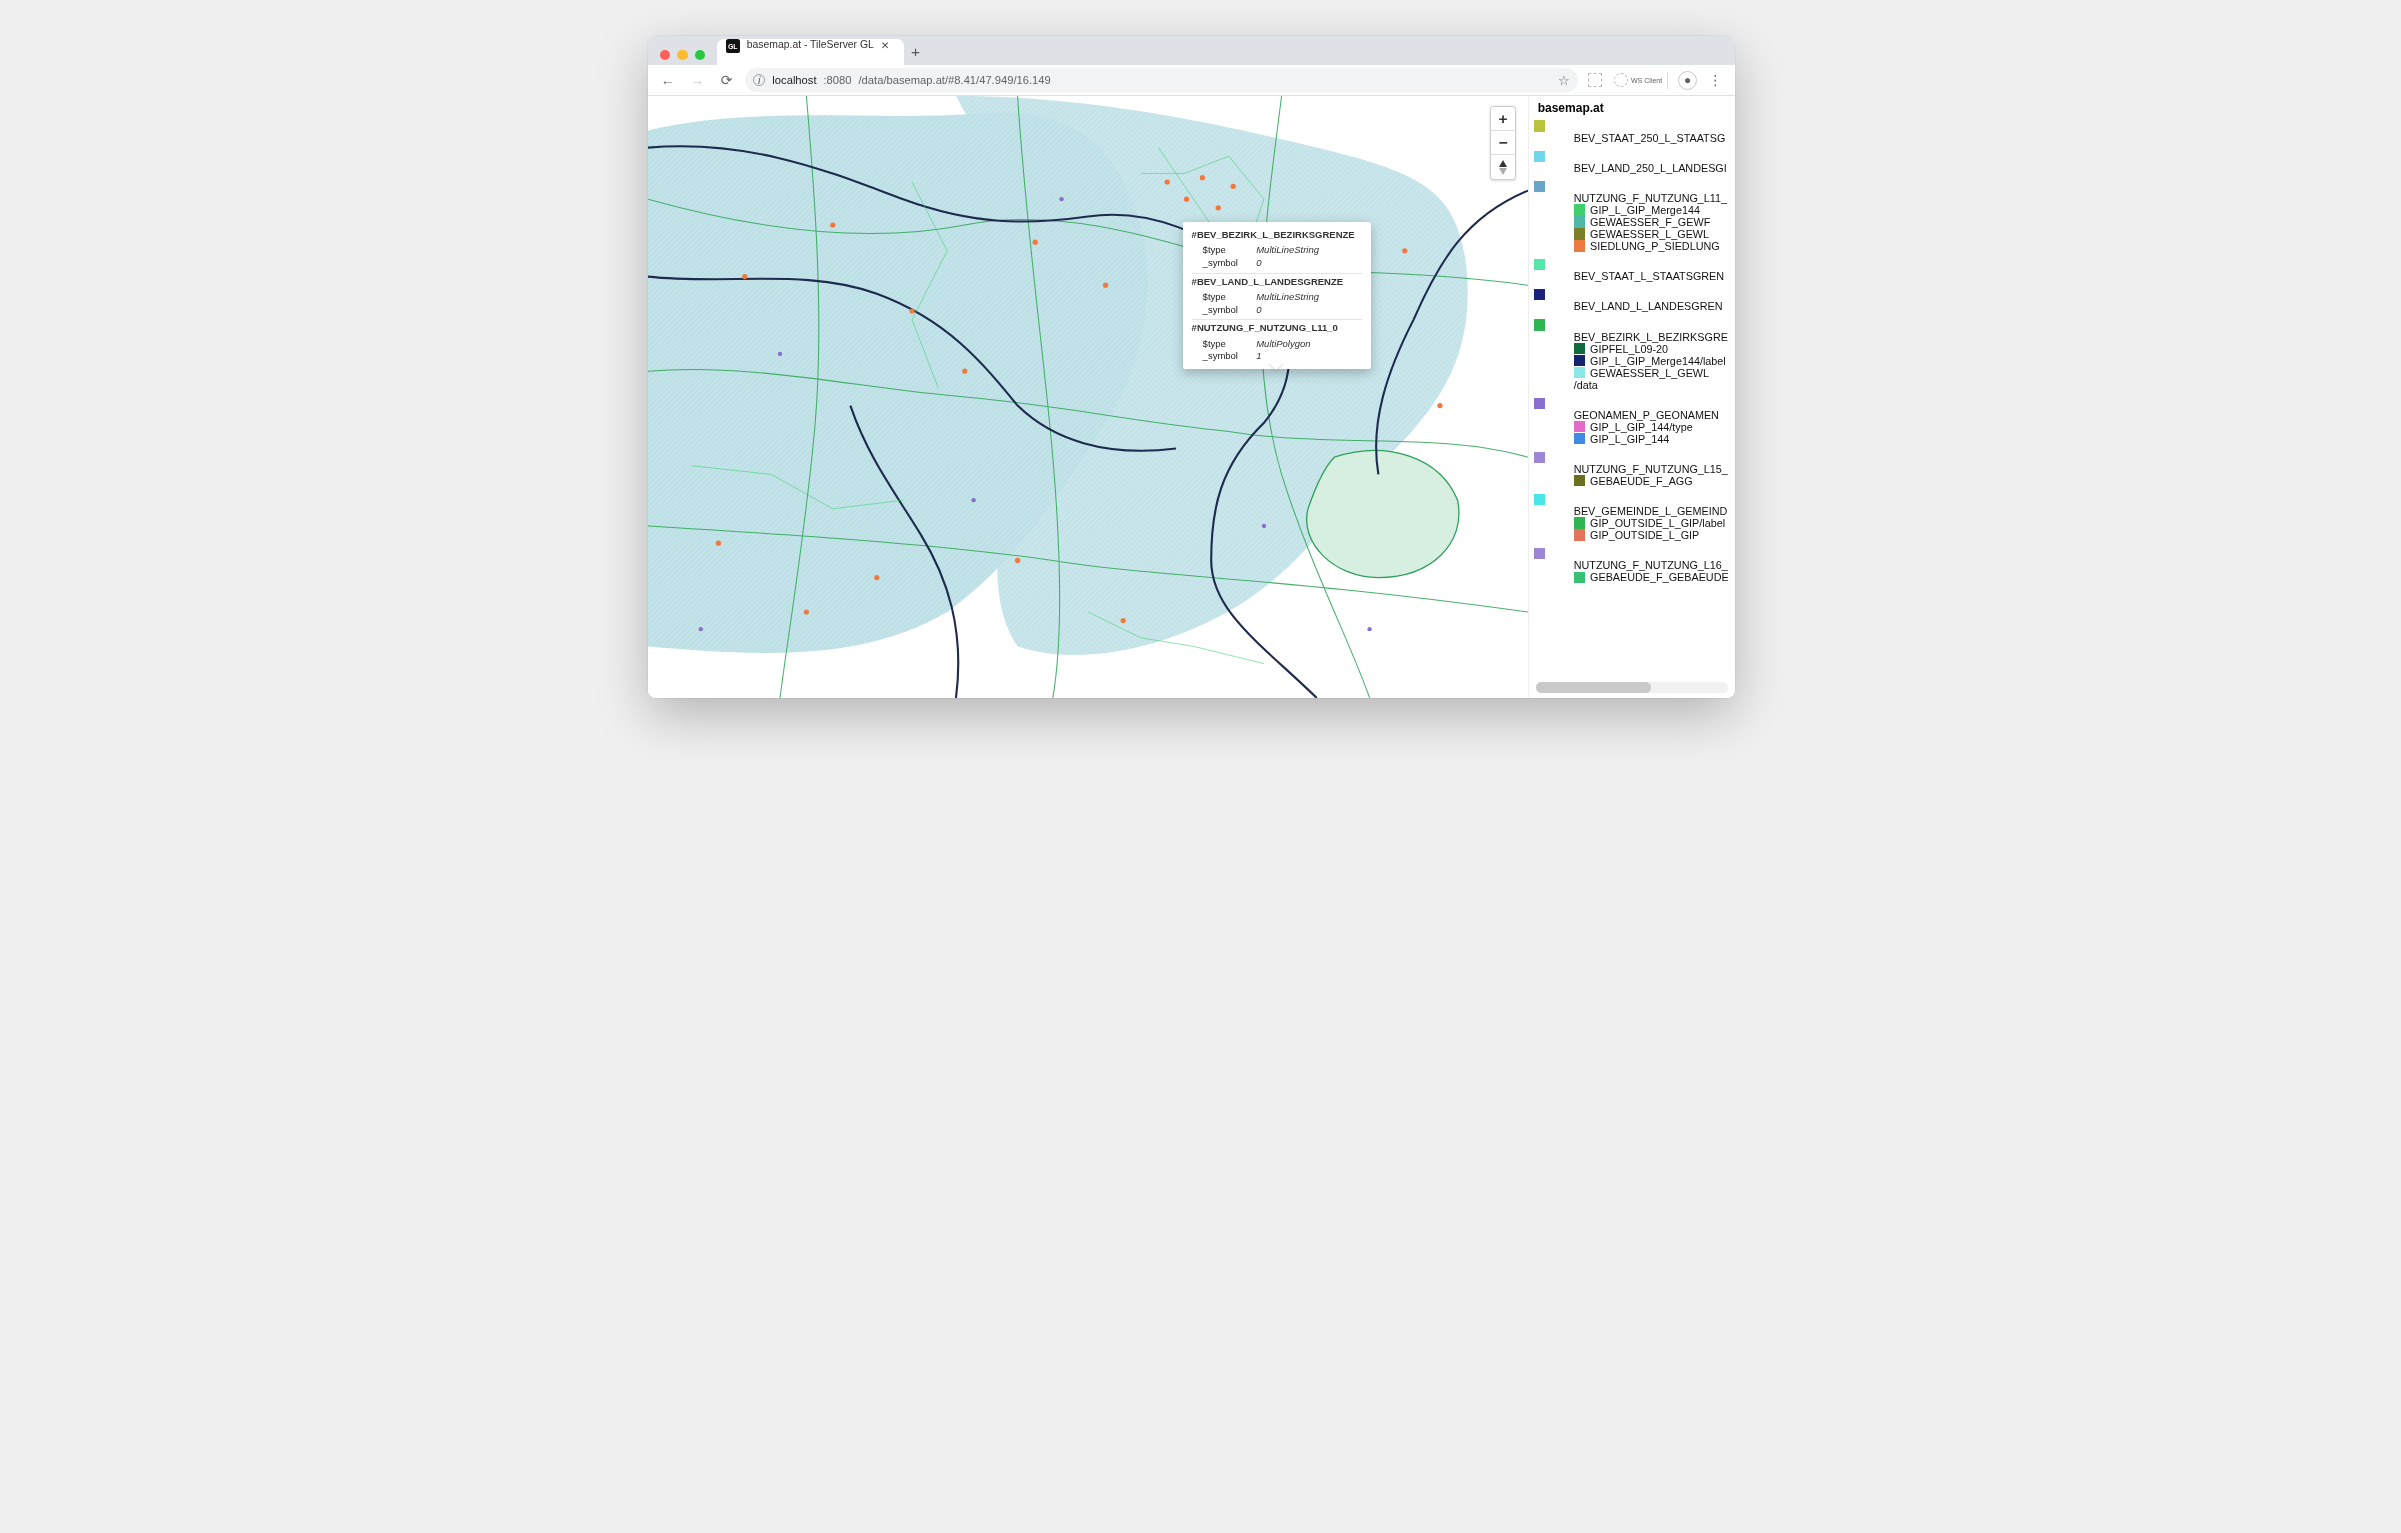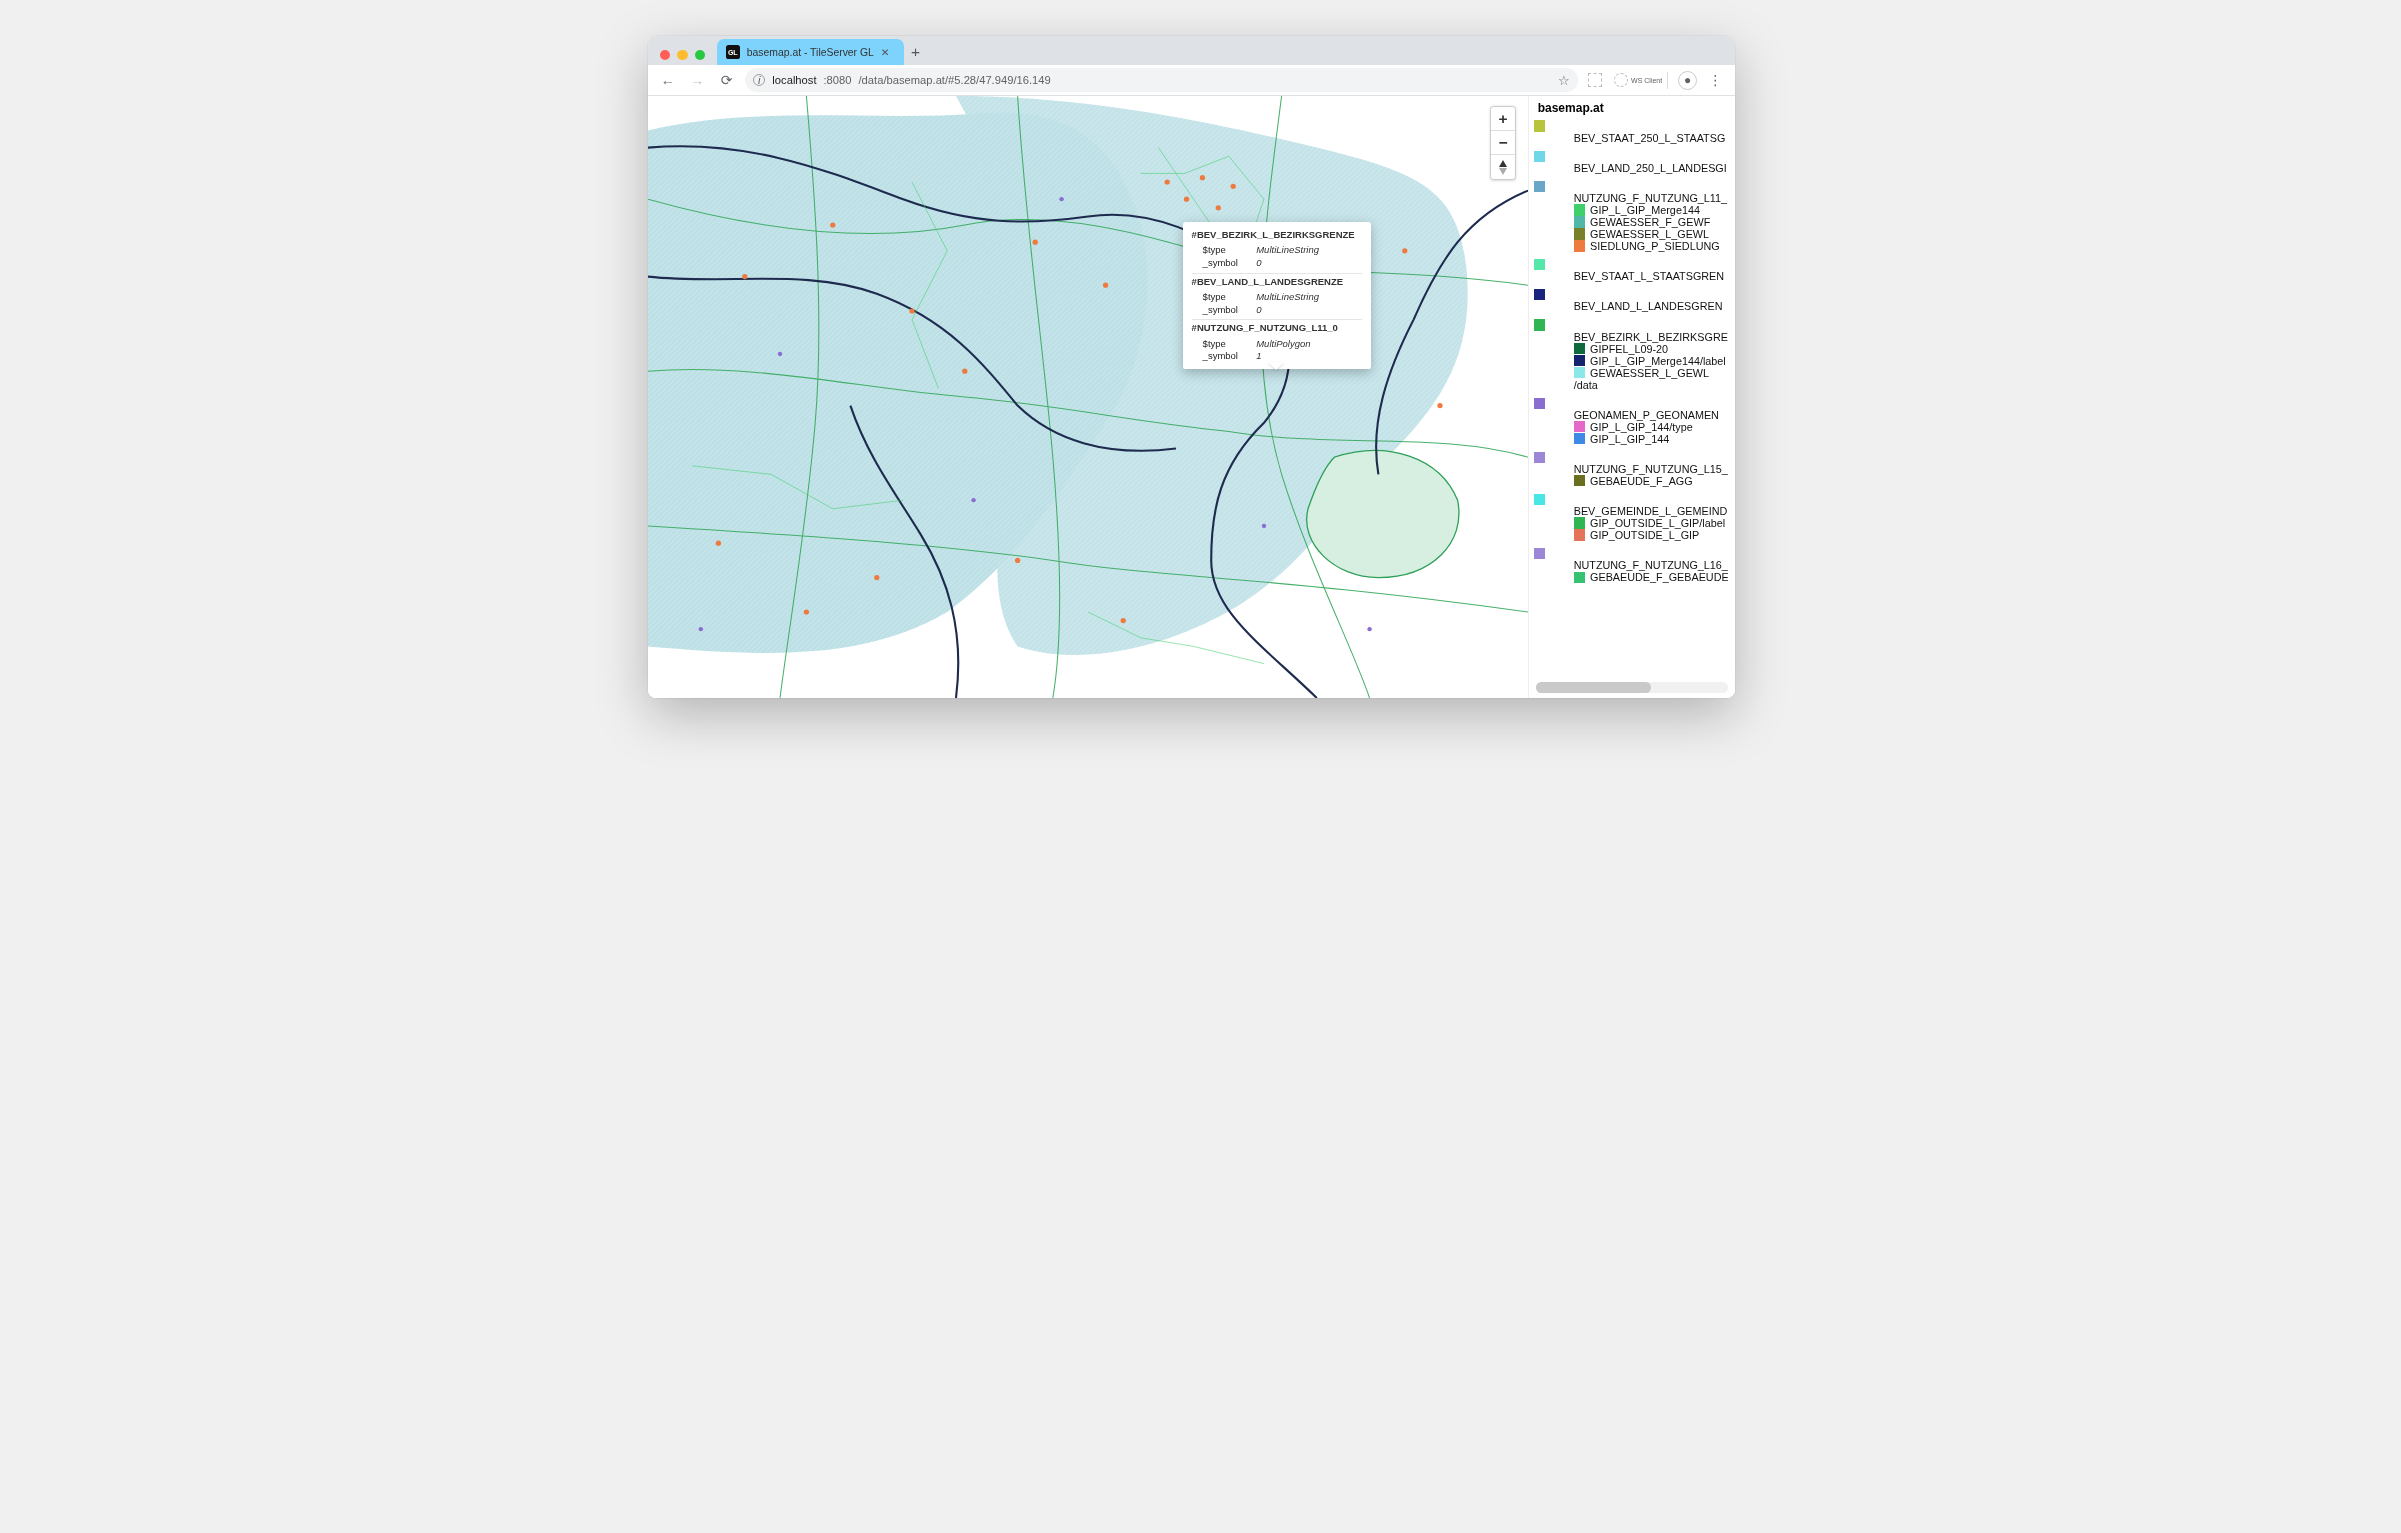--- a/index.html
+++ b/index.html
@@ -30,24 +30,24 @@
     height: 29px;
     background: #dee1e6;
     display: flex; align-items: flex-end;
     position: relative;
   }
   .traffic-lights { display:flex; gap:7px; padding: 8.6px 12px 0 12px; align-items:center; height:100%; }
   .tl { width:10.4px; height:10.4px; border-radius:50%; }
   .tl.red{background:#ff5f57;} .tl.yellow{background:#febc2e;} .tl.green{background:#28c840;}
   .tab {
     height: 26px;
-    background: #7dd3fc;
+    background: #ffffff;
     border-top-left-radius: 7px; border-top-right-radius:7px;
     padding: 0 14px 0 8.6px;
-    display:flex; align-items:center; gap:7px;
+    display:flex; align-items:flex-start; gap:7px;
     font-size: 10.4px; color:#333;
     min-width: 173px;
     position: relative;
   }
   .tab .favicon { width:14px; height:14px; background:#111; border-radius:2.6px; color:#fff; font-size:7px; font-weight:700; display:flex;align-items:center;justify-content:center; }
   .tab .close { margin-left:auto; color:#555; font-size:10.4px; }
   .newtab { width:24px; display:flex; align-items:center; justify-content:center; color:#555; font-size:15.5px; height:26px;}
   
   .toolbar {
     height: 31px;
@@ -170,21 +170,21 @@
     </div>
 
     <div class="toolbar">
       <div class="tbtn">←</div>
       <div class="tbtn" style="opacity:.4">→</div>
       <div class="tbtn">⟳</div>
       <div class="omnibox">
         <span style="font-size:11.2px;border:0.9px solid #9aa0a6;border-radius:50%;width:12px;height:12px;display:inline-flex;align-items:center;justify-content:center;font-style:italic;color:#5f6368">i</span>
         <span class="host">localhost</span>
           <span>:8080</span>
-          <span>/data/basemap.at/#5.28/47.949/16.149</span>
+          <span>/data/basemap.at/#8.41/47.949/16.149</span>
         <span class="star">☆</span>
       </div>
       <div class="ext" title="ext">
           <span style="width:14px;height:14px;border:0.9px dashed #bbb;display:inline-block"></span>
         </div>
       <div class="ext">
           <span style="width:14px;height:14px;border:0.9px dashed #bbb;border-radius:50%;display:inline-block"></span>
         </div>
       <div class="ext">
           <span class="ext-label">WS Client</span>

